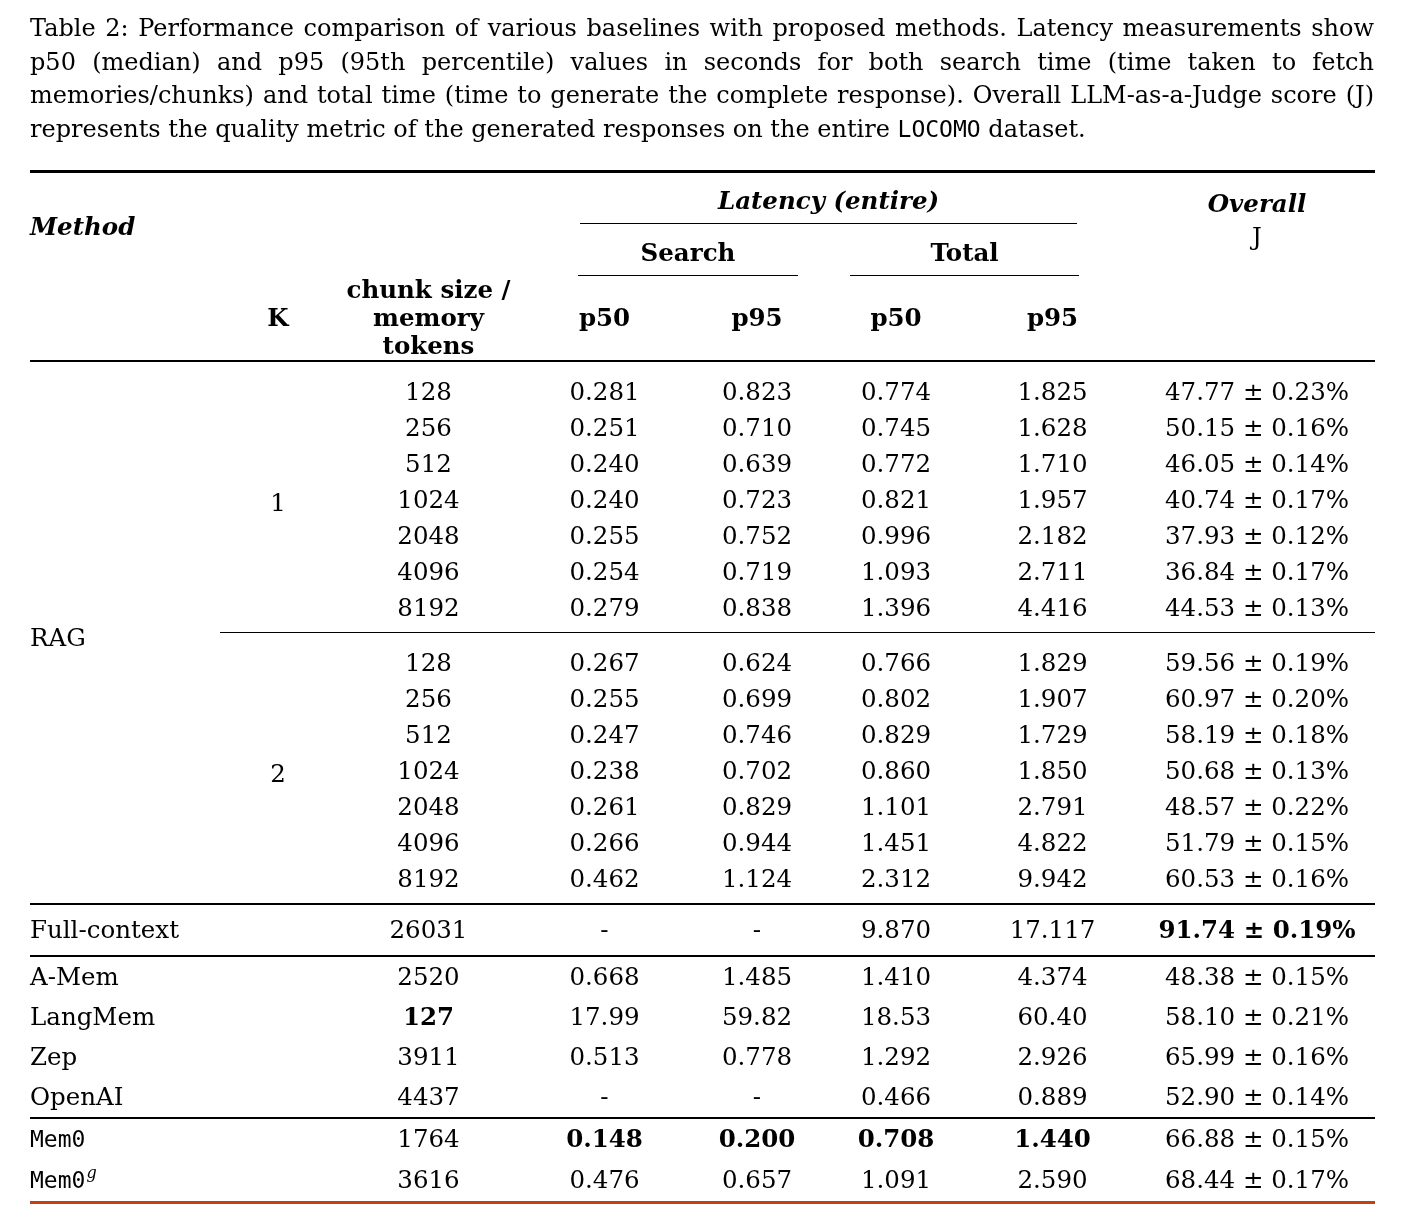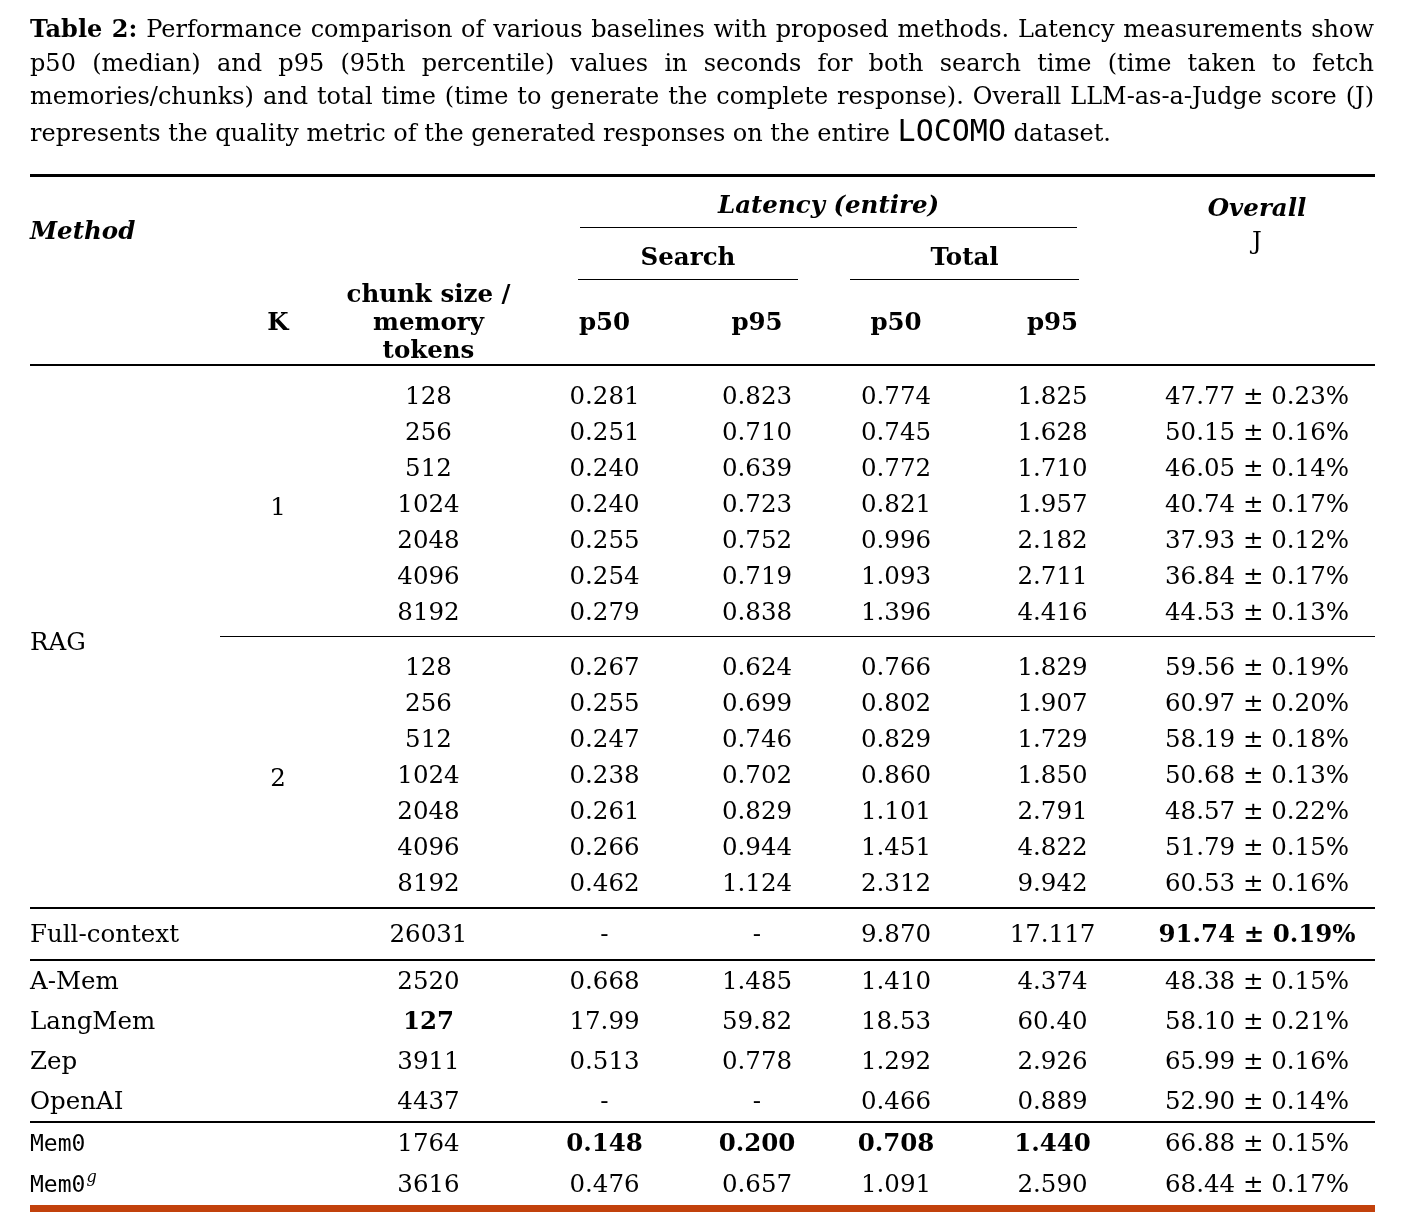--- a/index.html
+++ b/index.html
@@ -18,32 +18,32 @@
   .page {
     width: 1344px;
     padding: 12px 30px 0 30px;
   }
   .caption {
     font-size: 24px;
     line-height: 33.5px;
     text-align: justify;
     margin: 0 0 24px 0;
   }
-  .caption .cap-label { font-weight: bold; }
+  .caption .cap-label { font-weight: normal; }
   .mono {
     font-family: "DejaVu Sans Mono", "Liberation Mono", monospace;
-    font-size: 30px;
+    font-size: 23px;
   }
 
   table.results {
     width: 1345px;
     table-layout: fixed;
     border-collapse: collapse;
     border-top: 3px solid #000;
-    border-bottom: 7px solid #c2410c;
+    border-bottom: 3px solid #c2410c;
     font-size: 24.5px;
   }
   col.c-method  { width: 190px; }
   col.c-k       { width: 116px; }
   col.c-chunk   { width: 185px; }
   col.c-sp50    { width: 167px; }
   col.c-sp95    { width: 138px; }
   col.c-tp50    { width: 140px; }
   col.c-tp95    { width: 173px; }
   col.c-overall { width: 236px; }

